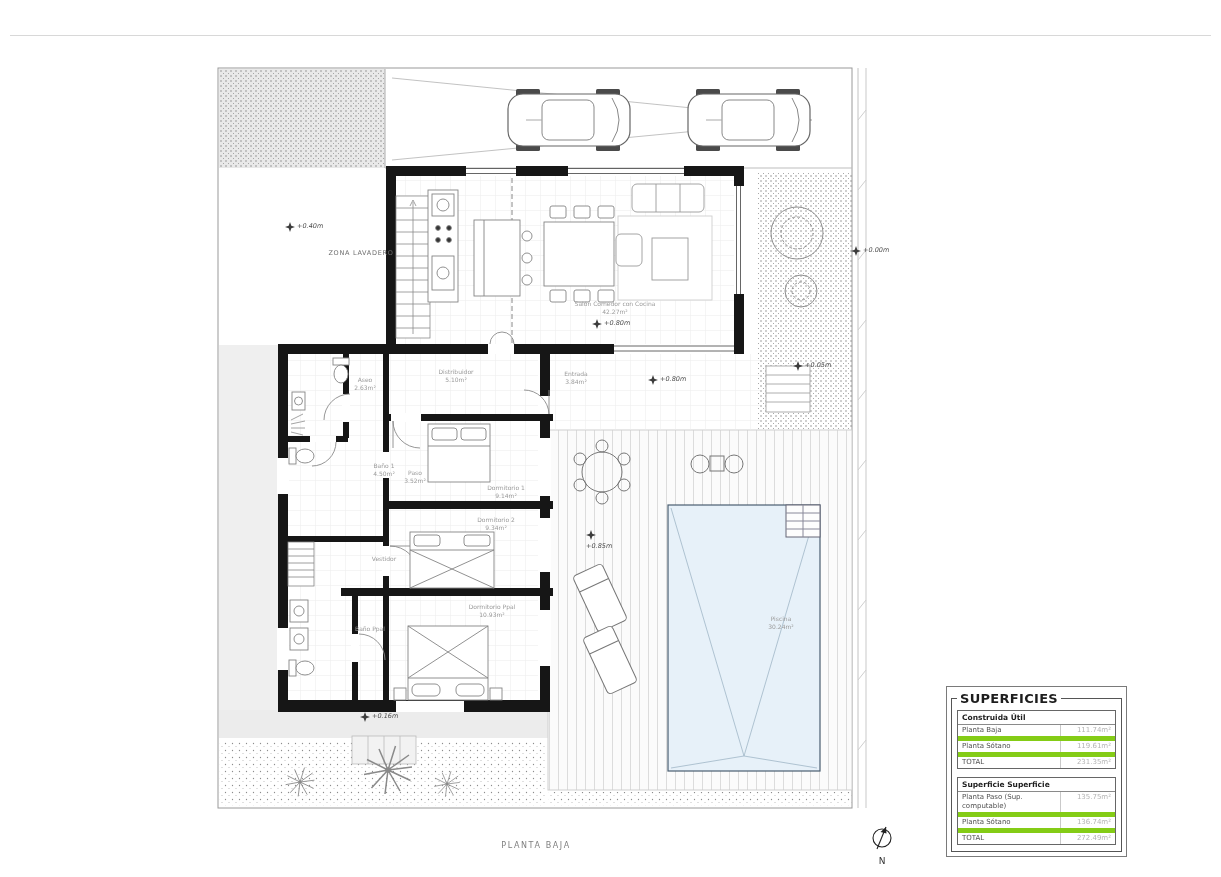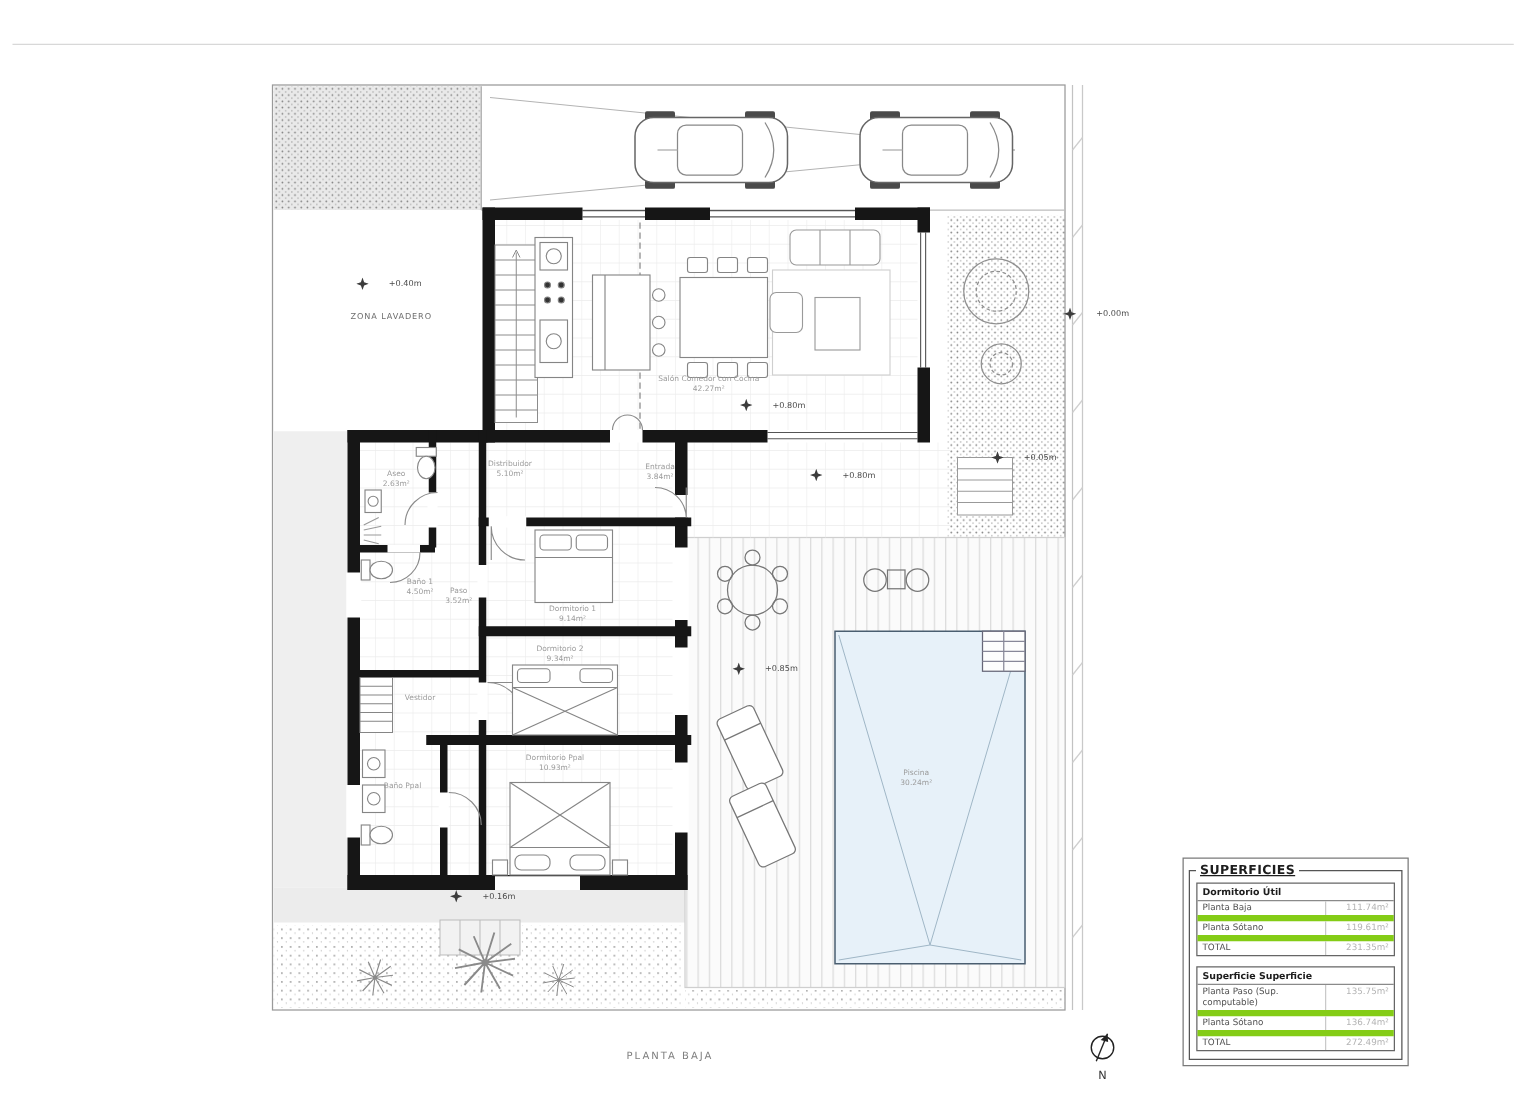--- a/index.html
+++ b/index.html
@@ -1,31 +1,31 @@
 <!DOCTYPE html>
 <html><head>
 <meta charset="utf-8">
 <style>
   html,body{margin:0;padding:0;}
   body{width:1221px;height:877px;position:relative;background:#fff;overflow:hidden;
        font-family:"DejaVu Sans","Liberation Sans",sans-serif;}
   .plan-svg{position:absolute;left:0;top:0;}
   .lbl{position:absolute;transform:translate(-50%,-50%);text-align:center;color:#9b9b9b;
-       font-size:6px;line-height:8px;white-space:nowrap;}
+       font-size:6px;line-height:8px;white-space:nowrap;margin-left:48px;}
   .zone{color:#6e6e6e;font-size:6.5px;letter-spacing:.7px;}
-  .lvl{position:absolute;display:flex;align-items:center;gap:16px;color:#4a4a4a;
-       font-size:6.5px;white-space:nowrap;}
+  .lvl{position:absolute;display:flex;gap:2px;color:#4a4a4a;
+       font-size:6.5px;white-space:nowrap;font-style:italic;}
   .plan-title{position:absolute;left:536px;top:845px;transform:translate(-50%,-50%);
        font-size:8px;letter-spacing:1.6px;color:#7f7f7f;}
   .north-n{position:absolute;left:882px;top:861px;transform:translate(-50%,-50%);
        font-size:9px;color:#333;}
   .sup-panel{position:absolute;left:946px;top:686px;width:181px;border:1px solid #7a7a7a;
        padding:4px;background:#fff;box-sizing:border-box;}
   .sup-fieldset{border:1.3px solid #555;padding:2px 5px 6px;margin:0;}
-  .sup-legend{font-size:10px;font-weight:bold;color:#1d1d1d;padding:0 3px;letter-spacing:.3px;text-decoration:underline;}
+  .sup-legend{font-size:13px;font-weight:bold;color:#1d1d1d;padding:0 3px;letter-spacing:.3px;}
   .sup-box{border:1px solid #666;margin-top:2px;}
   .sup-box + .sup-box{margin-top:8px;}
   .sup-head{font-size:7.5px;font-weight:bold;color:#1d1d1d;padding:2px 4px;border-bottom:1px solid #8a8a8a;}
   .sup-row{display:flex;font-size:7px;line-height:9px;}
   .sup-row + .sup-row{border-top:5px solid #84cc16;}
   .sup-row .l{flex:1;padding:1px 4px;color:#4f4f4f;}
   .sup-row .v{width:46px;padding:1px 4px;color:#b4b4b4;text-align:right;border-left:1px solid #c9c9c9;}
   .toprule{position:absolute;left:10px;top:35px;width:1201px;height:0;border-top:1px solid #d8d8d8;}
 </style>
 </head>
@@ -427,38 +427,38 @@
       <path d="M5 0L6.3 3.7 10 5 6.3 6.3 5 10 3.7 6.3 0 5 3.7 3.7Z" fill="#3c3c3c"></path>
     </svg>
   <span>+0.00m</span>
 </div>
 <div class="lvl" style="left:793px;top:361px;">
   <svg width="10" height="10">
       <path d="M5 0L6.3 3.7 10 5 6.3 6.3 5 10 3.7 6.3 0 5 3.7 3.7Z" fill="#3c3c3c"></path>
     </svg>
   <span>+0.05m</span>
 </div>
-<div class="lvl" style="left:586px;top:530px;">
+<div class="lvl" style="left:586px;top:530px;flex-direction:column;">
   <svg width="10" height="10">
       <path d="M5 0L6.3 3.7 10 5 6.3 6.3 5 10 3.7 6.3 0 5 3.7 3.7Z" fill="#3c3c3c"></path>
     </svg>
   <span>+0.85m</span>
 </div>
 <div class="lvl" style="left:360px;top:712px;">
   <svg width="10" height="10">
       <path d="M5 0L6.3 3.7 10 5 6.3 6.3 5 10 3.7 6.3 0 5 3.7 3.7Z" fill="#3c3c3c"></path>
     </svg>
   <span>+0.16m</span>
 </div>
 
 <div class="sup-panel">
   <fieldset class="sup-fieldset">
     <legend class="sup-legend">SUPERFICIES</legend>
     <div class="sup-box">
-      <div class="sup-head">Dormitorio Útil</div>
+      <div class="sup-head">Construida Útil</div>
       <div class="sup-row">
         <span class="l">Planta Baja</span>
         <span class="v">111.74m²</span>
       </div>
       <div class="sup-row">
         <span class="l">Planta Sótano</span>
         <span class="v">119.61m²</span>
       </div>
       <div class="sup-row">
         <span class="l">TOTAL</span>

